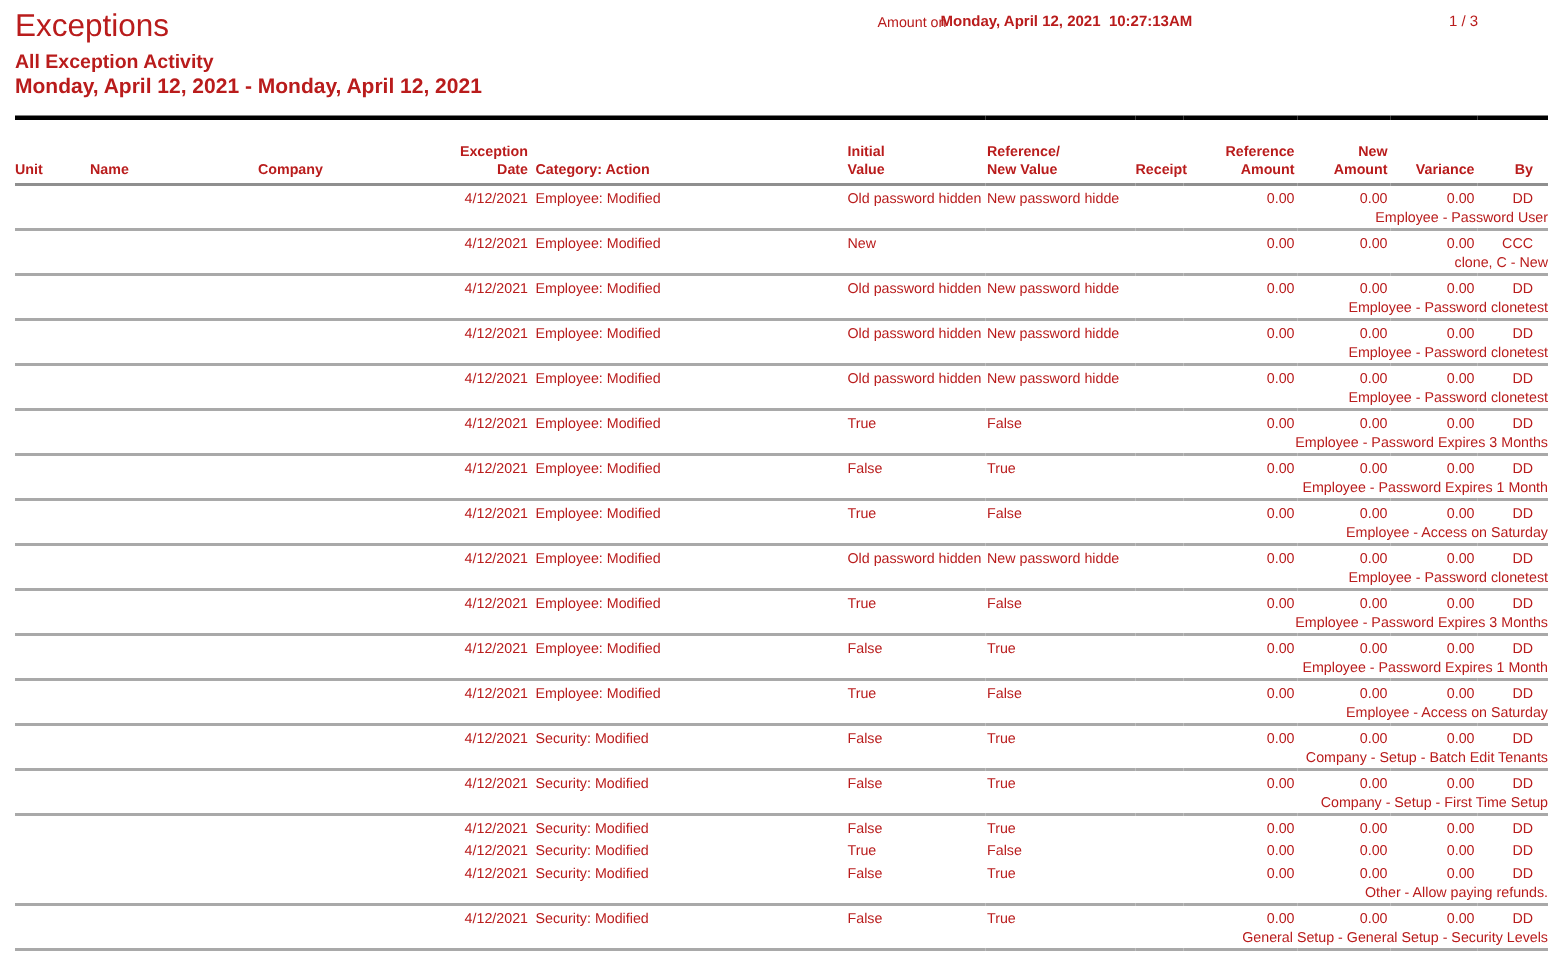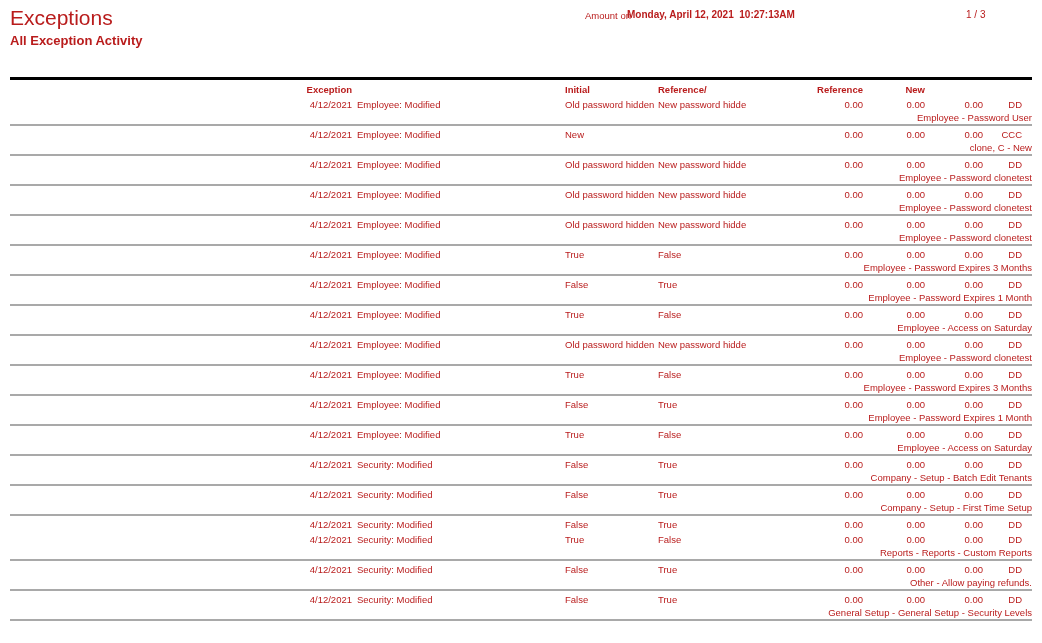--- a/index.html
+++ b/index.html
@@ -50,33 +50,34 @@
   }
   table.report td { overflow: visible; white-space: nowrap; vertical-align: bottom; }
   
   .al { text-align: left; }
   .ar { text-align: right; }
   .pad-cat { padding-left: 5px; }
   .pad-val { padding-left: 1px; }
   .pad-num { padding-right: 2px; }
   .pad-by  { padding-right: 10px; }
   
-  tr.hdr1 td { height: 14px; font-weight: 700; padding-top: 4px; }
+  tr.hdr1 td { height: 14px; font-weight: 700; padding-top: 16px; }
   tr.hdr2 td { height: 13px; font-weight: 700; border-bottom: 2px solid #8f8f8f; padding-bottom: 2px; }
   
   tr.line1 td { height: 15px; padding-top: 3px; }
   tr.line2 td { height: 14px; border-bottom: 2px solid #a9a9a9; vertical-align: top; padding-top: 1px; text-align: right; }
 </style>
 </head>
 <body>
 
 <div class="page">
 
   <div class="report-title">Exceptions</div>
   <div class="report-subtitle">All Exception Activity</div>
+  <div class="report-daterange">Monday, April 12, 2021 - Monday, April 12, 2021</div>
 
   <div class="printed-label">Amount on</div>
   <div class="printed-value">Monday, April 12, 2021  10:27:13AM</div>
   <div class="page-number">1 / 3</div>
 
   <div class="report-table-wrap">
     <table class="report">
       <colgroup>
         <col style="width:50px">
           <col style="width:112px">
@@ -99,20 +100,34 @@
           <td class="ar">Exception</td>
           <td class="al pad-cat"></td>
           <td class="al pad-val">Initial</td>
           <td class="al pad-val">Reference/</td>
           <td class="ar pad-num"></td>
           <td class="ar pad-num">Reference</td>
           <td class="ar pad-num">New</td>
           <td class="ar pad-num"></td>
           <td class="ar pad-by"></td>
         </tr>
+        <tr class="hdr2">
+          <td class="al">Unit</td>
+          <td class="al">Name</td>
+          <td class="al">Company</td>
+          <td class="ar">Date</td>
+          <td class="al pad-cat">Category: Action</td>
+          <td class="al pad-val">Value</td>
+          <td class="al pad-val">New Value</td>
+          <td class="ar pad-num">Receipt</td>
+          <td class="ar pad-num">Amount</td>
+          <td class="ar pad-num">Amount</td>
+          <td class="ar pad-num">Variance</td>
+          <td class="ar pad-by">By</td>
+        </tr>
       </thead>
       <tbody>
     <tr class="line1">
       <td class="al"></td>
       <td class="al"></td>
       <td class="al"></td>
       <td class="ar">4/12/2021</td>
       <td class="al pad-cat">Employee: Modified</td>
       <td class="al pad-val">Old password hidden</td>
       <td class="al pad-val">New password hidde</td>
@@ -395,24 +410,20 @@
       <td class="al"></td>
       <td class="ar">4/12/2021</td>
       <td class="al pad-cat">Security: Modified</td>
       <td class="al pad-val">True</td>
       <td class="al pad-val">False</td>
       <td class="ar pad-num"></td>
       <td class="ar pad-num">0.00</td>
       <td class="ar pad-num">0.00</td>
       <td class="ar pad-num">0.00</td>
       <td class="ar pad-by">DD</td>
-    </tr>
-    <tr class="line2">
-      <td colspan="4"></td>
-      <td colspan="8" class="al pad-cat">Reports - Reports - Custom Reports</td>
     </tr>
 
     <tr class="line1">
       <td class="al"></td>
       <td class="al"></td>
       <td class="al"></td>
       <td class="ar">4/12/2021</td>
       <td class="al pad-cat">Security: Modified</td>
       <td class="al pad-val">False</td>
       <td class="al pad-val">True</td>

